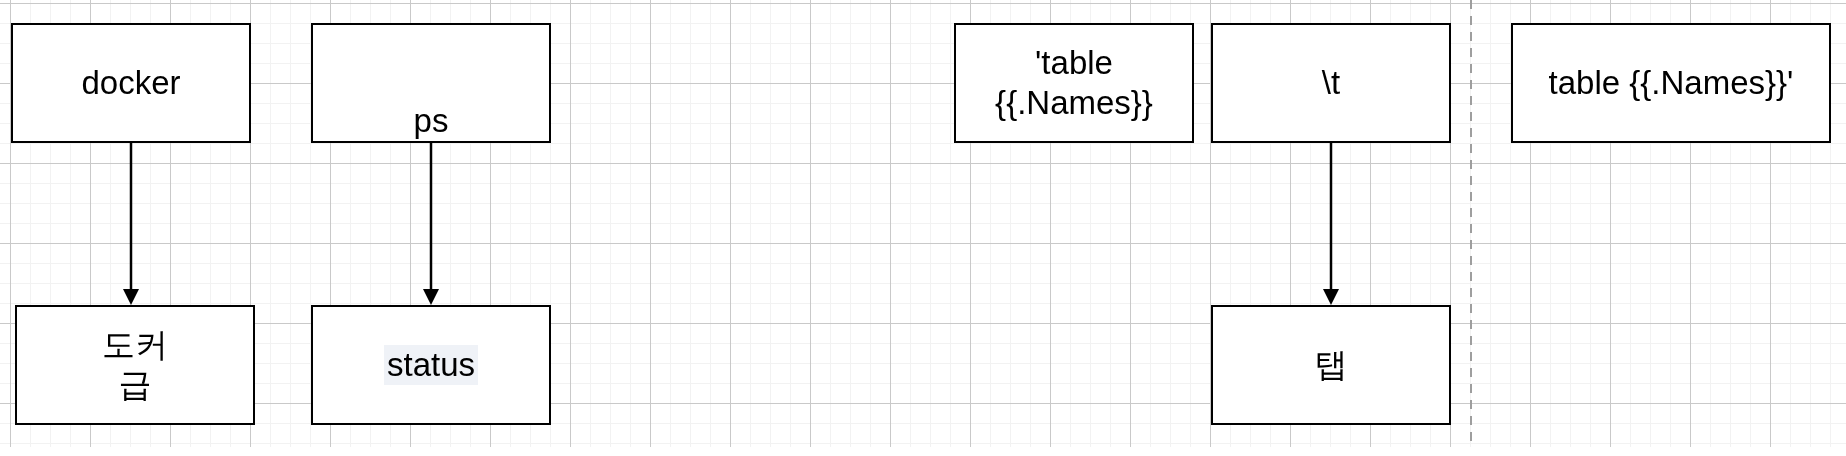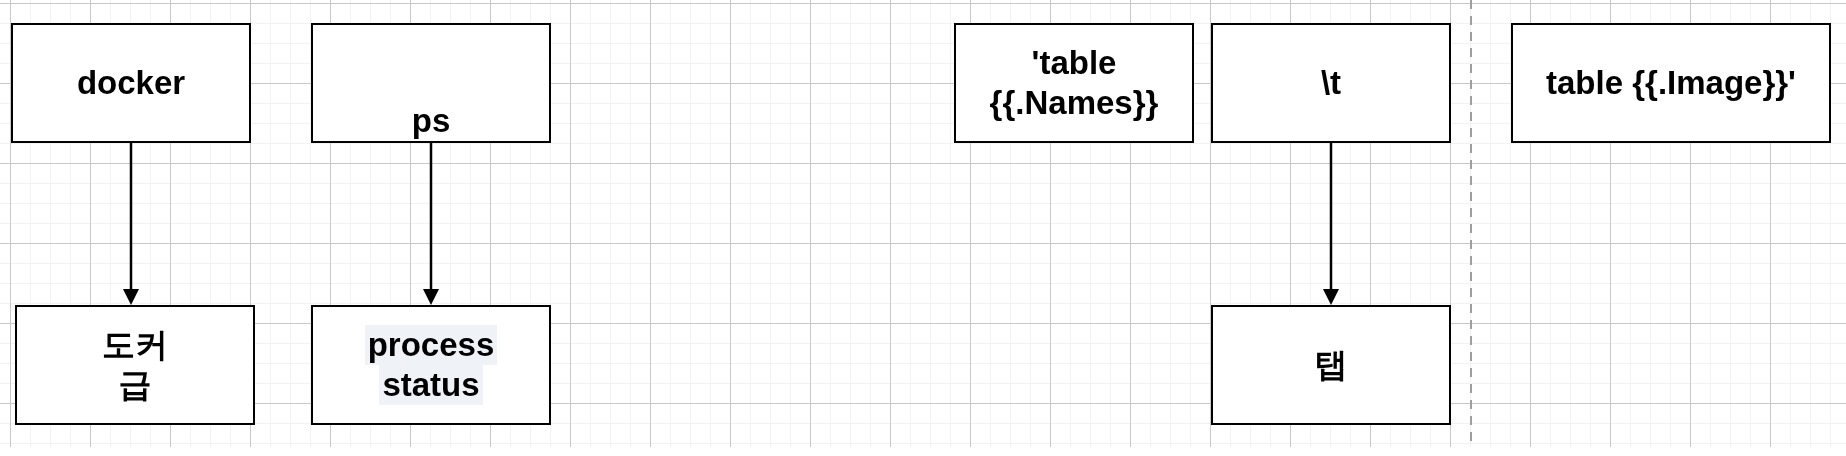--- a/index.html
+++ b/index.html
@@ -16,21 +16,20 @@
     
     background-image:
       linear-gradient(to right,  #c9c9c9 1px, transparent 1px),
       linear-gradient(to bottom, #c9c9c9 1px, transparent 1px),
       linear-gradient(to right,  #f2f2f2 1px, transparent 1px),
       linear-gradient(to bottom, #f2f2f2 1px, transparent 1px);
     background-size: 80px 80px, 80px 80px, 20px 20px, 20px 20px;
     background-position: 10px 0, 0 3px, 10px 0, 0 3px;
     font-family: "Liberation Sans", "DejaVu Sans", sans-serif;
     color: #000000;
-    font-weight: bold;
   }
 
   .node {
     position: absolute;
     box-sizing: border-box;
     width: 240px;
     height: 120px;
     background: #ffffff;
     border: 2.5px solid #000000;
     display: flex;
@@ -103,21 +102,21 @@
   <div class="node row1" style="left: 911px; margin-left: 43px;">
     <span class="line">'table</span>
     <span class="line">{{.Names}}</span>
   </div>
 
   <div class="node row1" style="left: 1211px;">
     <span class="line">\t</span>
   </div>
 
   <div class="node row1 wide" style="left: 1511px;">
-    <span class="line">table {{.Image}}'</span>
+    <span class="line">table {{.Names}}'</span>
   </div>
 
   <svg class="arrow" style="left: 120px;" viewBox="0 0 22 163">
     <line x1="11" y1="0" x2="11" y2="147" stroke="#000000" stroke-width="2.5"></line>
     <polygon points="11,162 3,146 19,146" fill="#000000"></polygon>
   </svg>
 
   <svg class="arrow" style="left: 420px;" viewBox="0 0 22 163">
     <line x1="11" y1="0" x2="11" y2="147" stroke="#000000" stroke-width="2.5"></line>
     <polygon points="11,162 3,146 19,146" fill="#000000"></polygon>
@@ -127,21 +126,20 @@
     <line x1="11" y1="0" x2="11" y2="147" stroke="#000000" stroke-width="2.5"></line>
     <polygon points="11,162 3,146 19,146" fill="#000000"></polygon>
   </svg>
 
   <div class="node row2" style="left: 15px;">
     <span class="line">도커</span>
     <span class="line">급</span>
   </div>
 
   <div class="node row2" style="left: 311px;">
-    <span class="line hl">process</span>
     <span class="line hl">status</span>
   </div>
 
   <div class="node row2" style="left: 1211px;">
     <span class="line">탭</span>
   </div>
 
   <div class="page-bottom-border"></div>
   <div class="below-page"></div>
 

